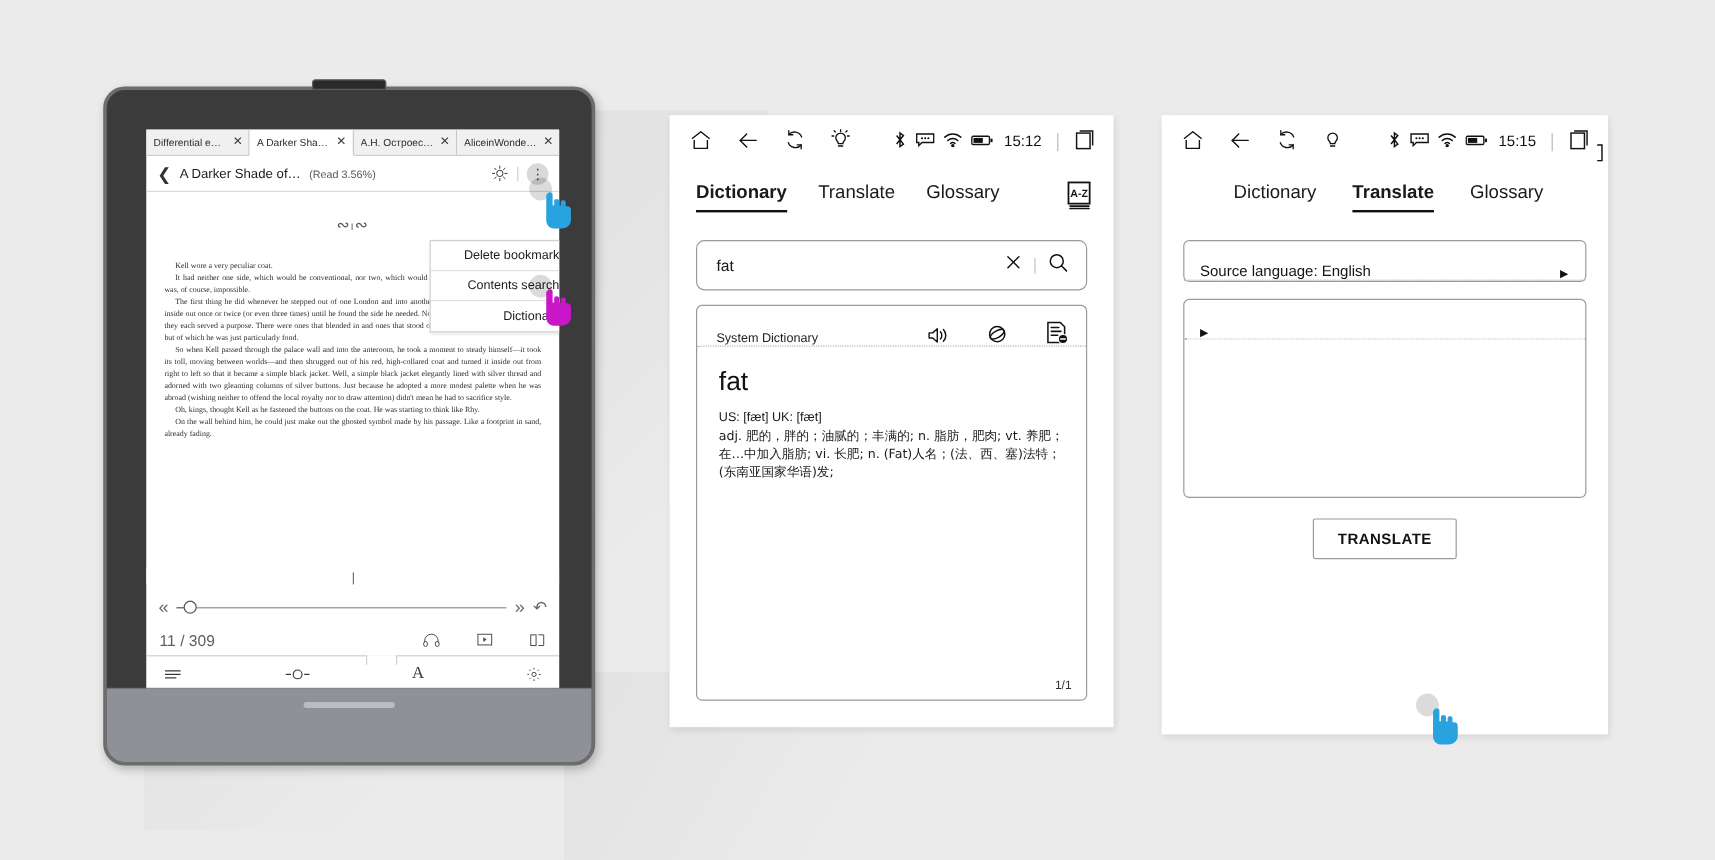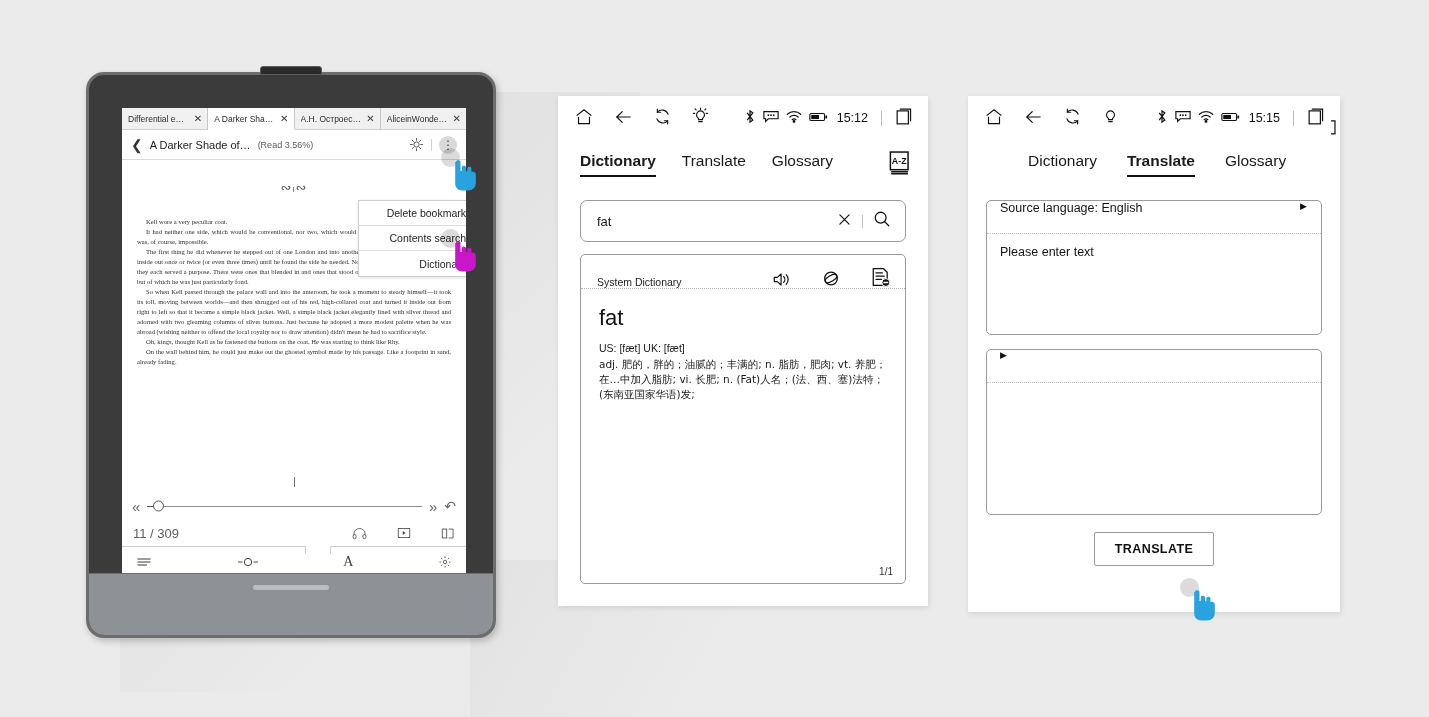--- a/index.html
+++ b/index.html
@@ -215,21 +215,21 @@
   }
   .pagecount {
     position: absolute; right: 12px; bottom: 6px; font-size: 10px; color: #333;
   }
 
   
   .tbox {
     margin: 14px 18px 0; border: 1px solid #9a9a9a; border-radius: 5px; background: #fff;
   }
   .tbox .selrow {
-    height: 33px; display: flex; align-items: flex-start; padding: 0 14px 0 13px;
+    height: 33px; display: flex; align-items: flex-end; padding: 0 14px 0 13px;
     border-bottom: 1px dotted #bdbdbd;
   }
   .tbox .selrow .lbl { flex: 1; font-size: 12.5px; color: #141414; }
   .tbox .selrow .arr { font-size: 9px; color: #111; }
   .tbox .area { font-size: 12.5px; color: #141414; padding: 11px 13px; }
   .tbox.src .area { height: 100px; }
   .tbox.tgt .area { height: 131px; }
 
   .translate-btn-wrap { display: flex; justify-content: center; margin-top: 17px; }
   .translate-btn {
@@ -616,21 +616,20 @@
       <span class="t active">Translate</span>
       <span class="t">Glossary</span>
       <span class="grow"></span>
     </div>
 
     <div class="tbox src">
       <div class="selrow">
         <span class="lbl">Source language: English</span>
         <span class="arr">▶</span>
       </div>
-      <div class="area">Please enter text</div>
     </div>
 
     <div class="tbox tgt">
       <div class="selrow">
         <span class="arr">▶</span>
       </div>
       <div class="area"></div>
     </div>
 
     <div class="translate-btn-wrap">

